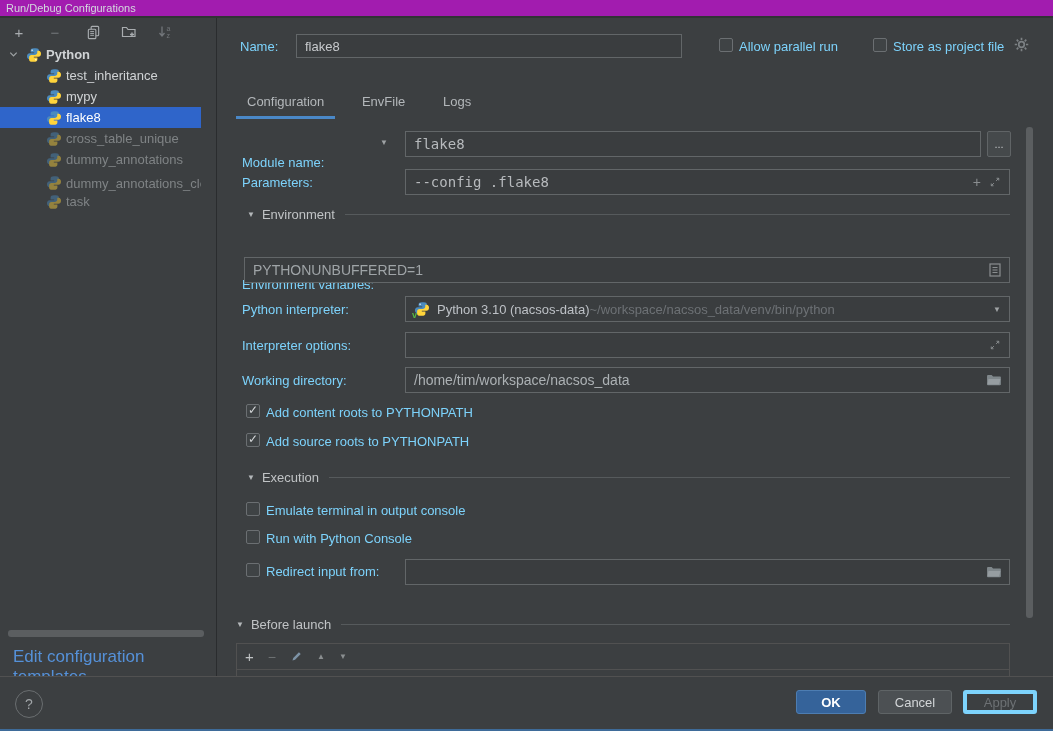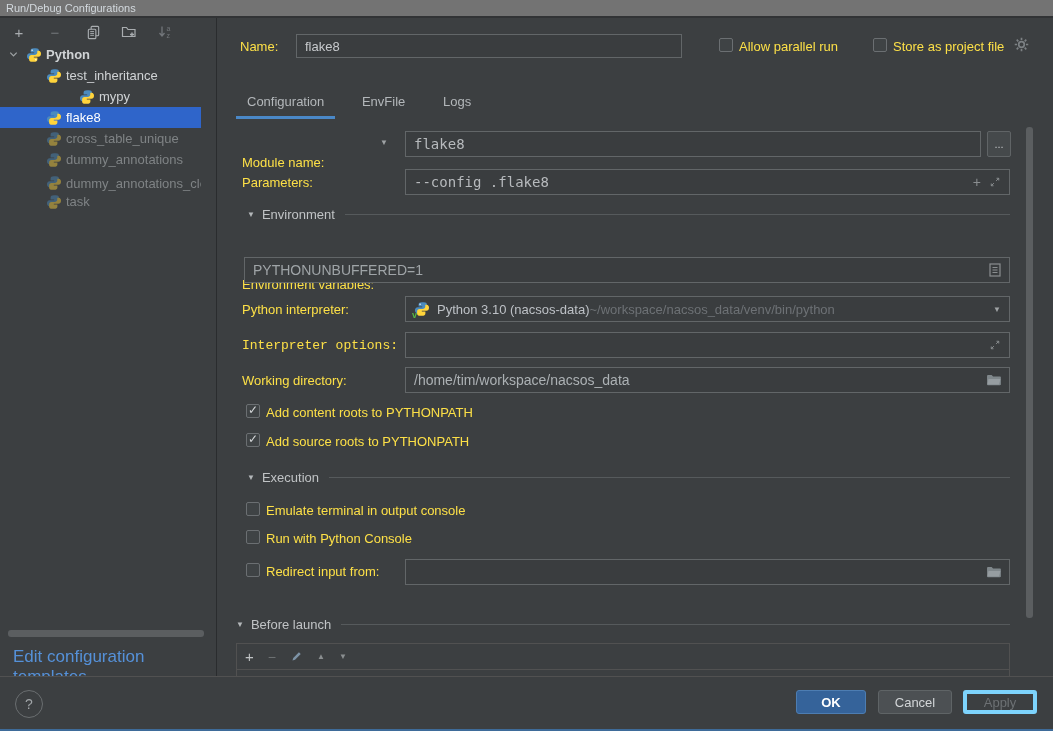--- a/index.html
+++ b/index.html
@@ -1,40 +1,40 @@
 <!DOCTYPE html>
 <html><head>
 <meta charset="utf-8">
 <style>
   html,body{margin:0;padding:0;background:#2b2b2b;font-family:"Liberation Sans",sans-serif;}
   #app{position:relative;width:1053px;height:731px;overflow:hidden;background:#313335;color:#bbbec0;font-size:13px;}
   .abs{position:absolute;}
   
-  #titlebar{left:0;top:2;width:100%;height:16px;background:#737373;color:#d3d9de;font-size:11px;line-height:16px;padding-left:6px;box-sizing:border-box;}
+  #titlebar{left:0;top:2;width:100%;height:16px;background:#a21caf;color:#d3d9de;font-size:11px;line-height:16px;padding-left:6px;box-sizing:border-box;}
   #winborder{left:0;top:2;right:0;bottom:0;border:2px solid #3e6b99;border-top:none;pointer-events:none;z-index:50;}
   #dlgbody{left:0;top:18px;width:1053px;height:713px;background:#3c3f41;}
   
   #sidebar{left:0;top:18px;width:217px;height:658px;background:#3c3f41;border-right:1px solid #2a2c2e;box-sizing:border-box;}
   .tb-ic{position:absolute;top:5px;width:18px;height:18px;display:flex;align-items:center;justify-content:center;color:#a9adb0;font-size:15px;line-height:1;}
   .tb-ic.dim{color:#72767a;}
   .trow{position:absolute;left:0;width:201px;height:21px;display:flex;align-items:center;}
   .trow.sel{background:#2f65ca;}
   .trow .lbl{margin-left:4px;color:#d0d3d5;}
   .trow.dim .lbl{color:#7f8385;}
   .trow.dim .pyic{opacity:.45;}
   .root-lbl{font-weight:bold;color:#d8dbde;}
   .pyic{position:relative;width:16px;height:16px;flex:0 0 16px;}
   .vbadge{position:absolute;left:-2px;bottom:-3px;color:#57b944;font-size:9px;font-weight:bold;line-height:1;}
   #hscroll{left:8px;top:612px;width:196px;height:7px;background:#5b5e60;border-radius:3px;}
   #tpl-link{left:13px;top:629px;color:#5591d9;font-size:17px;cursor:pointer;}
   
   #main{left:218px;top:18px;width:834px;height:658px;background:#3c3f41;overflow:hidden;}
   .field{background:#3a3d3f;border:1px solid #626668;display:flex;align-items:center;box-sizing:border-box;height:26px;padding:0 8px;}
   .mono{font-family:"DejaVu Sans Mono",monospace;font-size:14px;color:#b7babd;}
-  .flabel{color:#fde047;}
+  .flabel{color:#7dd3fc;}
   .cb{width:14px;height:14px;border:1px solid #6b6f72;border-radius:2px;background:#3f4345;display:flex;align-items:center;justify-content:center;box-sizing:border-box;cursor:pointer;}
   .cb .mk{display:none;font-size:12px;color:#d2d5d7;line-height:1;margin-top:-2px;}
   .cb.on .mk{display:block;}
   .sect{display:flex;align-items:center;}
   .sect .tri{font-size:8px;color:#b3b7b9;margin-right:7px;}
   .sect .stitle{color:#c0c3c5;}
   .sect .line{flex:1;border-top:1px solid #565a5c;margin-left:10px;}
   .tab{display:inline-block;padding:8px 11px 10px 11px;color:#b3b7ba;cursor:pointer;}
   .tab.active{border-bottom:3px solid #4a88c7;padding-bottom:7px;}
   .tri-dn{font-size:8px;color:#9ea2a4;}
@@ -121,21 +121,21 @@
     <div class="trow" style="top:47px;">
       <span class="pyic" style="margin-left:46px;">
         <svg width="16" height="16" viewBox="0 0 16 16">
             <path fill="#4b8bbe" d="M8 1.2c-2.2 0-3.4.9-3.4 2.3v2h3.6v.7H3.6C2 6.2 1 7.5 1 9.3c0 1.6.8 3 2.4 3h1.3v-1.9c0-1.4 1.2-2.4 2.7-2.4h3.2c1.3 0 2.3-1 2.3-2.3V3.5c0-1.4-1.1-2.3-3-2.3H8z"></path>
             <path fill="#ffd43b" d="M8 14.8c2.2 0 3.4-.9 3.4-2.3v-2H7.8v-.7h4.6c1.6 0 2.6-1.3 2.6-3.1 0-1.6-.8-3-2.4-3h-1.3v1.9c0 1.4-1.2 2.4-2.7 2.4H5.4c-1.3 0-2.3 1-2.3 2.3v2.2c0 1.4 1.1 2.3 3 2.3H8z"></path>
           </svg>
       </span>
       <span class="lbl">test_inheritance</span>
     </div>
 
-    <div class="trow" style="top:68px;margin-left:33px;">
+    <div class="trow" style="top:68px;">
       <span class="pyic" style="margin-left:46px;">
         <svg width="16" height="16" viewBox="0 0 16 16">
             <path fill="#4b8bbe" d="M8 1.2c-2.2 0-3.4.9-3.4 2.3v2h3.6v.7H3.6C2 6.2 1 7.5 1 9.3c0 1.6.8 3 2.4 3h1.3v-1.9c0-1.4 1.2-2.4 2.7-2.4h3.2c1.3 0 2.3-1 2.3-2.3V3.5c0-1.4-1.1-2.3-3-2.3H8z"></path>
             <path fill="#ffd43b" d="M8 14.8c2.2 0 3.4-.9 3.4-2.3v-2H7.8v-.7h4.6c1.6 0 2.6-1.3 2.6-3.1 0-1.6-.8-3-2.4-3h-1.3v1.9c0 1.4-1.2 2.4-2.7 2.4H5.4c-1.3 0-2.3 1-2.3 2.3v2.2c0 1.4 1.1 2.3 3 2.3H8z"></path>
           </svg>
       </span>
       <span class="lbl">mypy</span>
     </div>
 
     <div class="trow sel" style="top:89px;">
@@ -266,21 +266,21 @@
           </svg>
         <span class="vbadge">v</span>
       </span>
       <span style="color:#bdc1c6;">Python 3.10 (nacsos-data)</span>
       <span style="color:#6d7175;">~/workspace/nacsos_data/venv/bin/python</span>
       <span class="ric">
           <span class="tri-dn">▼</span>
         </span>
     </div>
 
-    <div class="abs flabel" style="left:24px;top:320px;font-family:Liberation Mono, monospace;">Interpreter options:</div>
+    <div class="abs flabel" style="left:24px;top:320px;">Interpreter options:</div>
     <div class="abs field" style="left:187px;top:314px;width:605px;">
       <span class="mono"></span>
       <span class="ric">
         <span>
           <svg width="12" height="12" viewBox="0 0 16 16">
               <path d="M10 3h3v3M13 3L9.5 6.5M6 13H3v-3M3 13l3.5-3.5" fill="none" stroke="#8a8e90" stroke-width="1.3"></path>
             </svg>
         </span>
       </span>
     </div>

